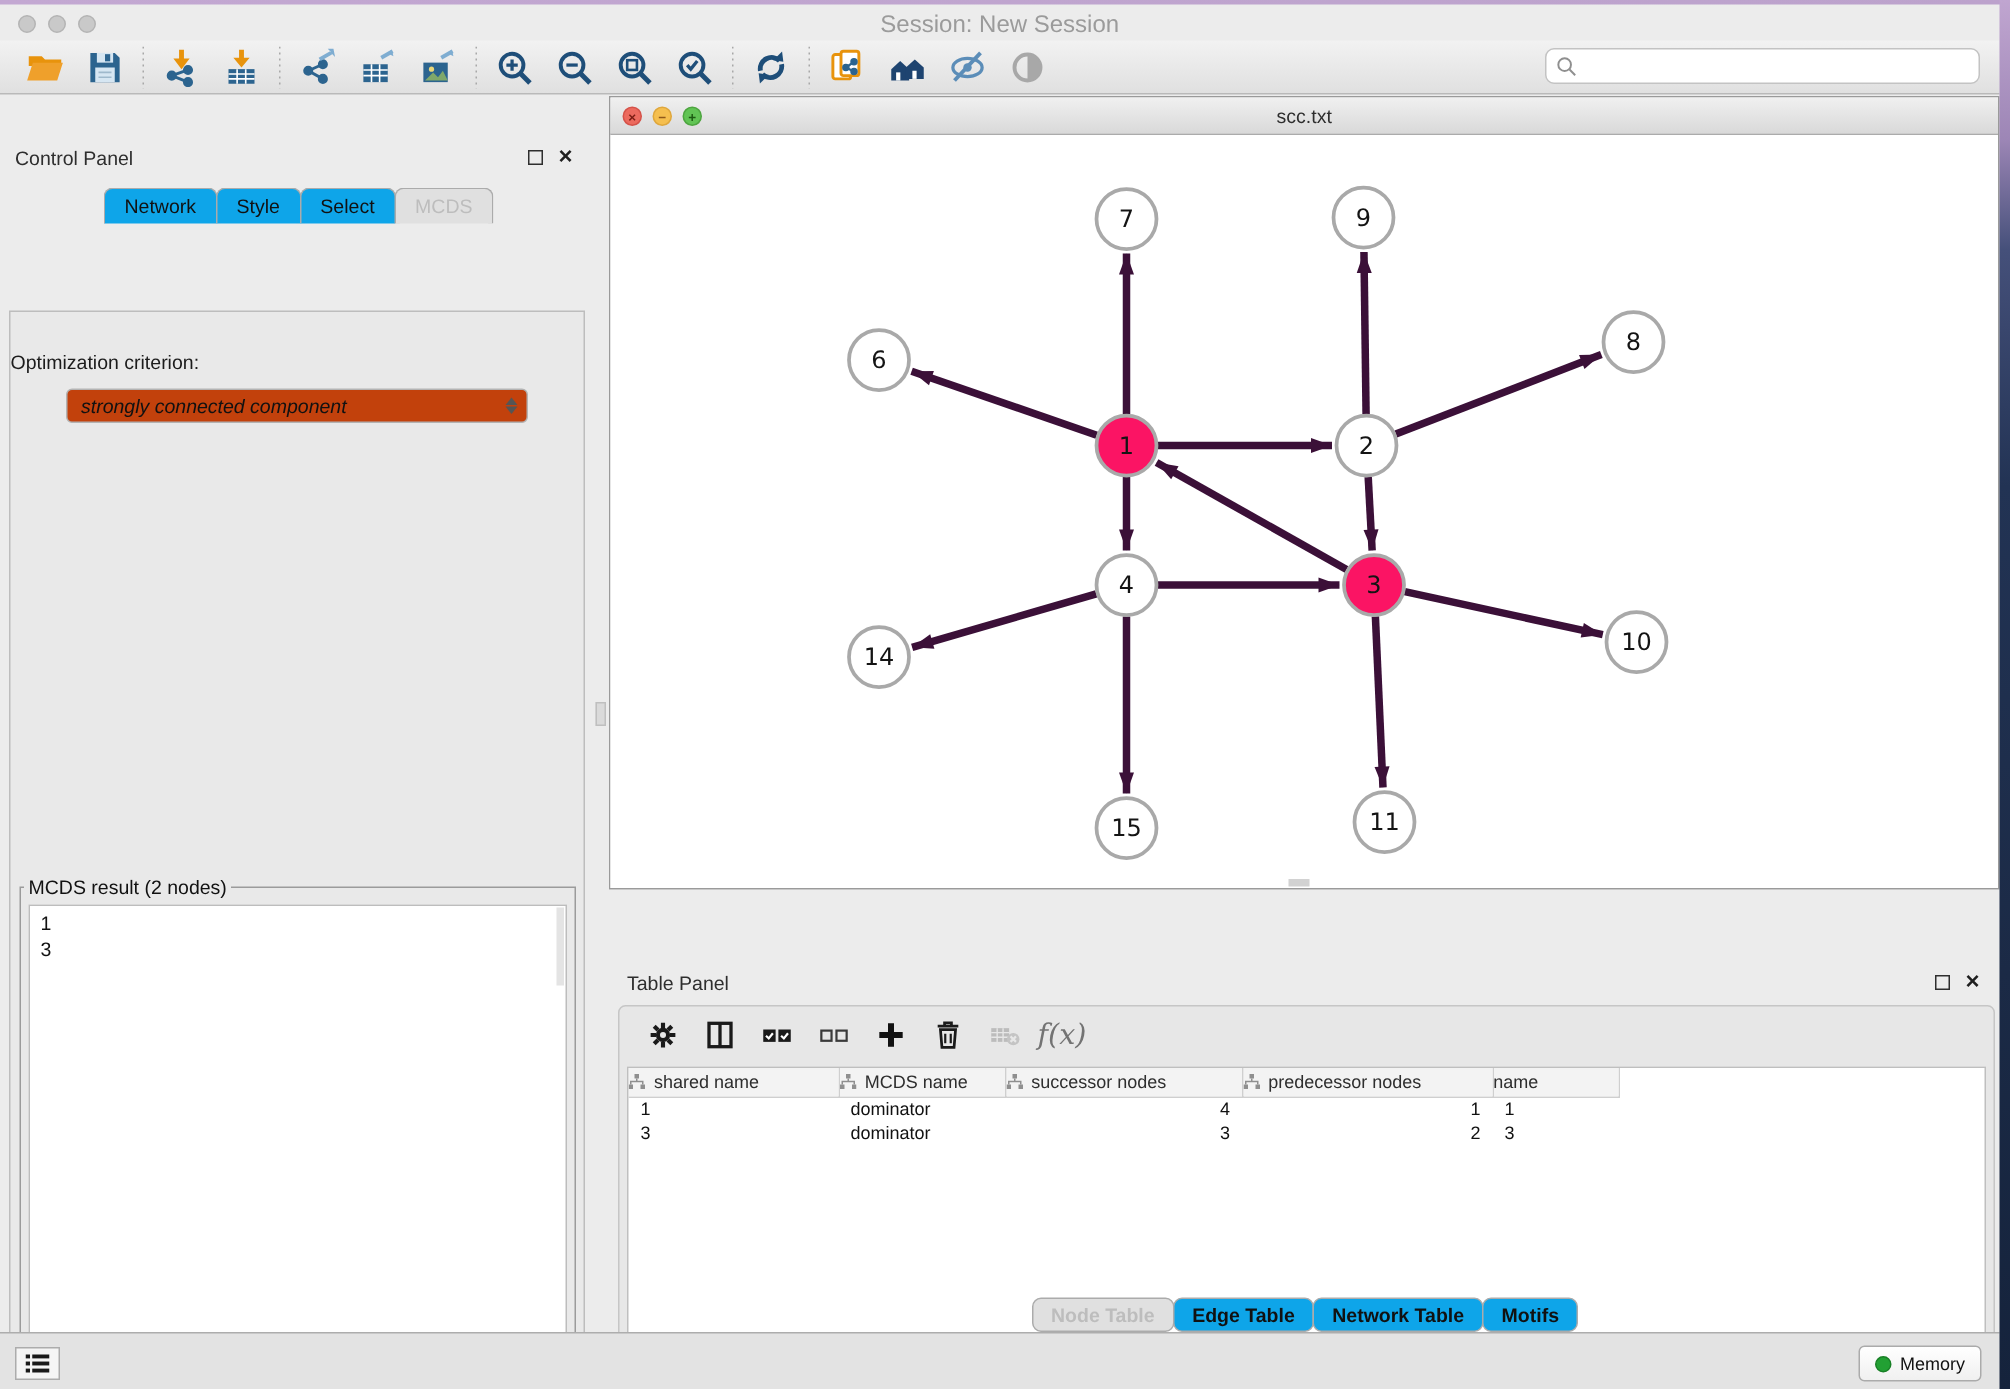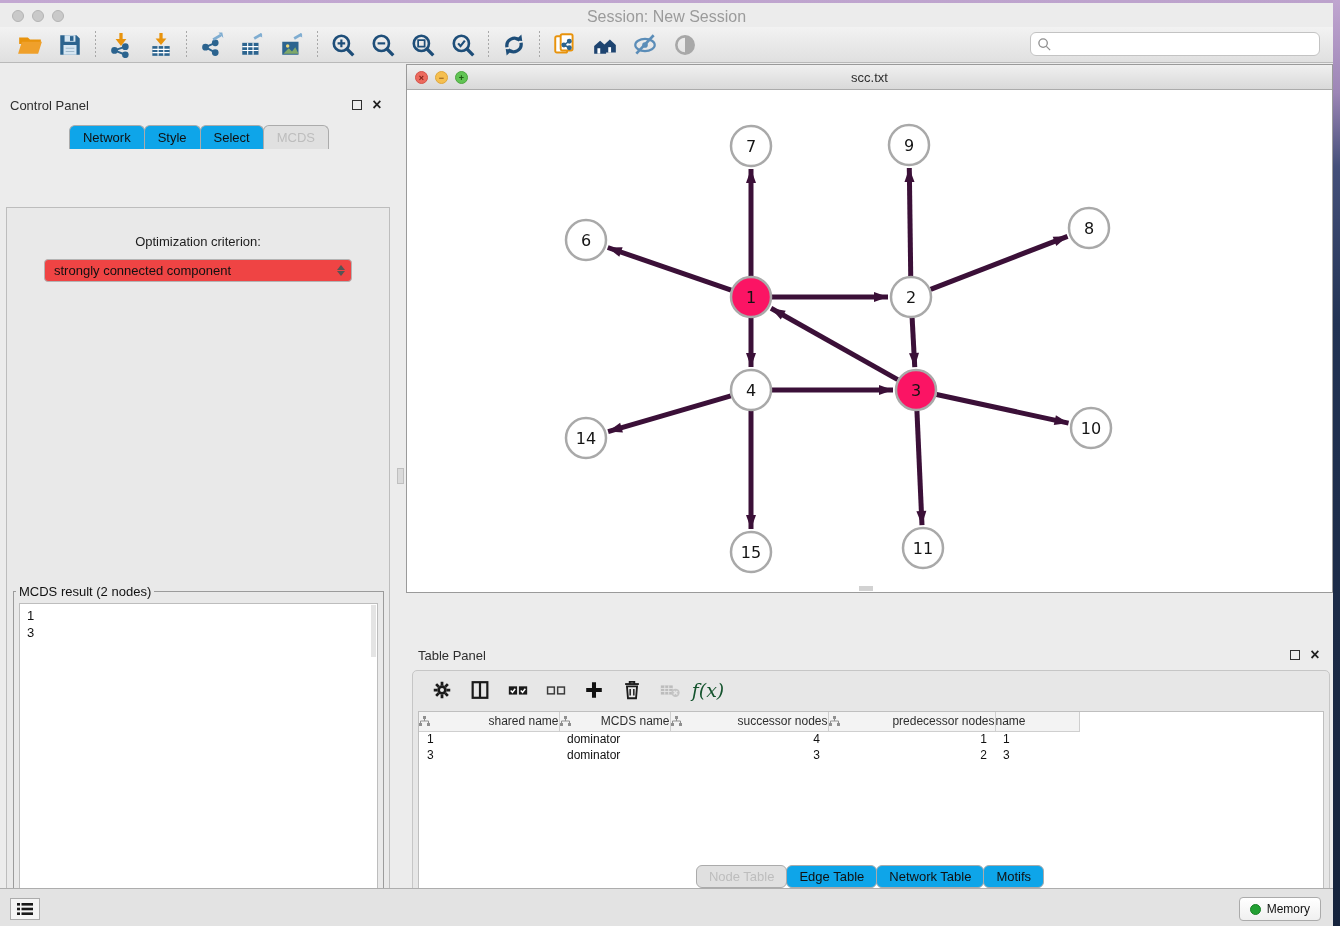--- a/index.html
+++ b/index.html
@@ -41,24 +41,24 @@
   .head-btn { width:20px; display:flex; justify-content:center; align-items:center; }
   
   .control-panel { position:absolute; left:0; top:63px; width:397px; height:818px; background:#ECECEC;margin-top:27px; }
   .control-panel .panel-head { padding:0 10px; }
   .ctab-row { position:relative; display:flex; justify-content:center; z-index:2; margin-top:5px; }
   .tab { font-size:13px; padding:4px 13px; background:#0ea5e9; border:1px solid #ABABAB;
     border-bottom:none; border-radius:6px 6px 0 0; margin-right:-1px; color:#111; }
   .tab.disabled-active { background:#E0E0E0; color:#BDBDBD; }
   .cbody { position:absolute; left:6px; right:7px; top:117px; bottom:2px;
     background:#E9E9E9; border:1px solid #BDBDBD; }
-  .opt-label { text-align:center; font-size:13px; color:#1C1C1C; margin-top:26px; }
-  .selectbox { margin:10px auto 0; width:308px; height:23px; background:#ef4444;
+  .opt-label { text-align:left; font-size:13px; color:#1C1C1C; margin-top:26px; }
+  .selectbox { margin:10px auto 0; width:308px; height:23px; background:#c2410c;
     border:1px solid #B3B3B3; border-radius:4px; display:flex; align-items:center;
-    font-size:13px; color:#111; padding-left:9px; position:relative; }
+    font-size:13px; color:#111; padding-left:9px; position:relative;font-style:italic; }
   .stepper { position:absolute; right:3px; top:2px; width:14px; height:17px;
     display:flex; flex-direction:column; align-items:center; justify-content:center; gap:1px; }
   .stepper i { width:0; height:0; border-left:4px solid transparent; border-right:4px solid transparent; }
   .stepper .up { border-bottom:5px solid #555; }
   .stepper .dn { border-top:5px solid #555; }
   .btn-row { display:flex; justify-content:center; gap:15px; margin-top:12px; }
   .pushbtn { font-size:13px; color:#111; background:linear-gradient(#FFFFFF,#F2F2F2);
     border:1px solid #B3B3B3; border-radius:4px; padding:3px 14px; }
   .result-fieldset { position:absolute; left:6px; top:376px; width:371px; bottom:8px;
     border:1px solid #9B9B9B; }
@@ -85,32 +85,32 @@
   .divider-handle { position:absolute; left:397px; top:468px; width:7px; height:16px;
     background:#DADADA; border:1px solid #BFBFBF; }
   
   .table-panel { position:absolute; left:406px; top:595px; width:927px; height:270px; background:#ECECEC;margin-top:45px; }
   .table-panel .panel-head { padding:0 8px 0 12px; }
   .tp-sub { position:absolute; left:6px; right:3px; top:30px; bottom:5px;
     background:#E7E7E7; border:1px solid #C6C6C6; border-radius:5px; }
   .tp-toolbar { height:38px; display:flex; align-items:center; padding-left:12px; gap:4px; }
   .tp-toolbar .tbtn { width:34px; height:28px; }
   .tp-toolbar .tbtn svg { width:22px; height:22px; }
-  .fx { font-family:"DejaVu Serif",serif; font-style:italic; font-size:19px; color:#14532d;text-align:center; }
+  .fx { font-family:"DejaVu Serif",serif; font-style:italic; font-size:19px; color:#737373;text-align:center; }
   .tablewrap { position:absolute; left:5px; right:5px; top:40px; bottom:9px;
     background:#fff; border:1px solid #BFBFBF; overflow:hidden; }
   table.datatable { border-collapse:collapse; table-layout:fixed; font-size:12px; }
   table.datatable th { height:19px; background:#F3F3F3; border:1px solid #CFCFCF; border-top:none;
     font-weight:normal; color:#2E2E2E; text-align:center; position:relative; }
   table.datatable th:first-child { border-left:none; }
-  table.datatable th .th-inner { display:flex; align-items:center; justify-content:space-between; gap:6px; }
+  table.datatable th .th-inner { display:flex; align-items:center; justify-content:flex-start; gap:6px; }
   table.datatable td { height:16px; color:#111; padding:0 8px; white-space:nowrap; overflow:hidden; }
   
   .bottom-tabs { position:absolute; left:406px; top:864px; width:927px; height:24px;
-    display:flex; justify-content:center; align-items:flex-end; }
+    display:flex; justify-content:center; align-items:flex-end;font-weight:bold; }
   .bottom-tabs .tab { border-radius:6px; border-bottom:1px solid #ABABAB; padding:3px 12px; border-radius:6px; }
   .bottom-tabs .tab:first-child { border-top-left-radius:6px; border-bottom-left-radius:6px; }
   
   .statusbar { position:absolute; left:0; top:888px; width:1333px; height:38px;
     background:#E3E3E3; border-top:1px solid #ADADAD; }
   .list-btn { position:absolute; left:10px; top:9px; width:30px; height:22px;
     background:#F5F5F5; border:1px solid #ACACAC; display:flex; align-items:center; justify-content:center; }
   .memory-btn { position:absolute; right:12px; top:8px; height:24px;
     background:linear-gradient(#FFFFFF,#F0F0F0); border:1px solid #ABABAB; border-radius:4px;
     display:flex; align-items:center; gap:6px; padding:0 10px; font-size:12px; color:#111; }

